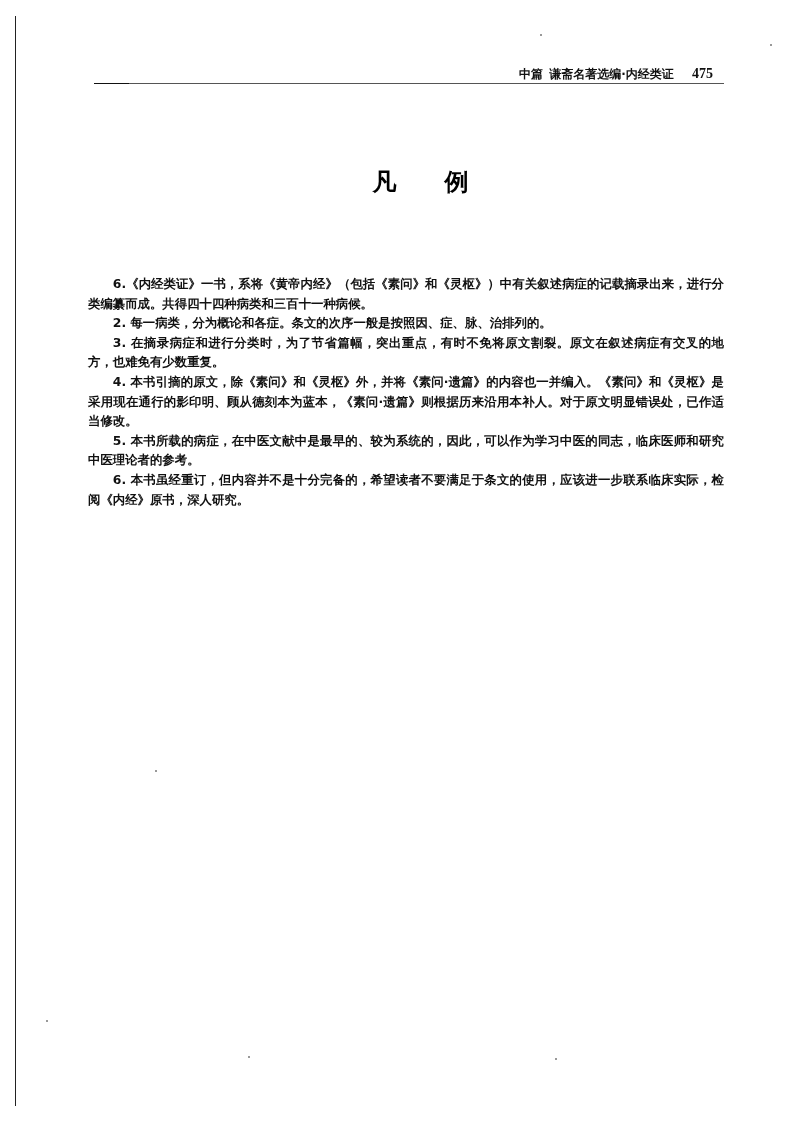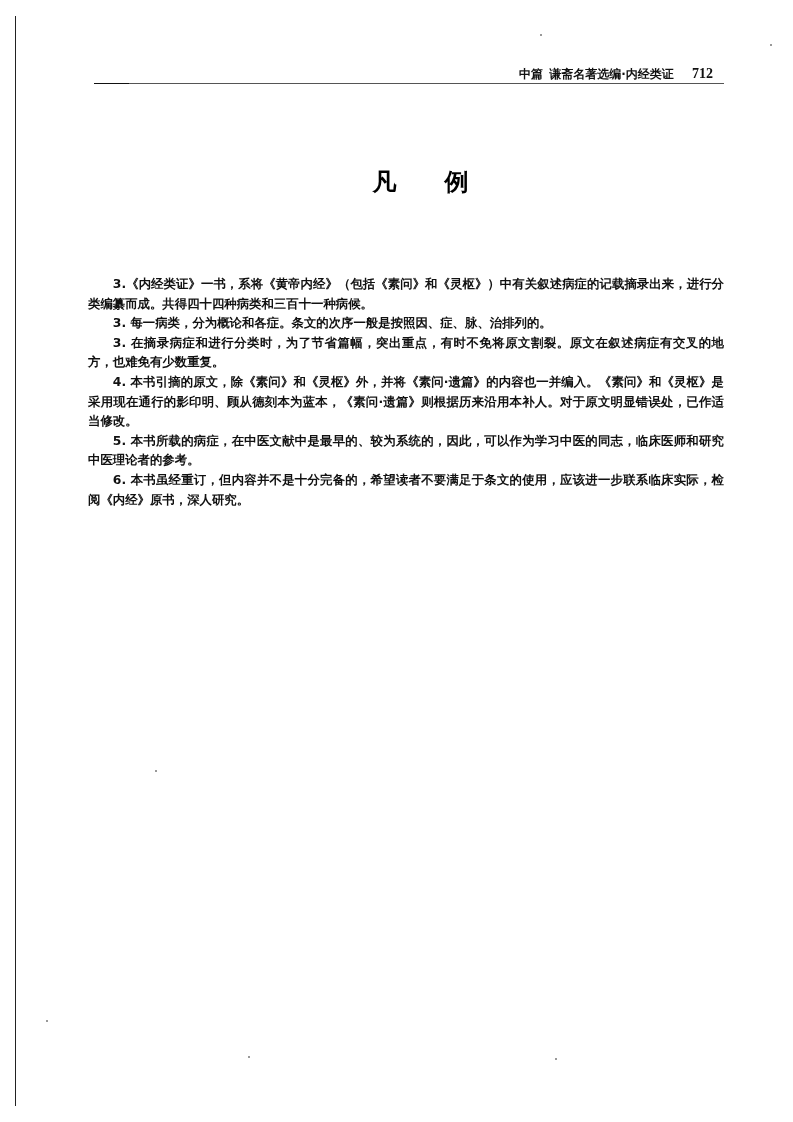--- a/index.html
+++ b/index.html
@@ -93,32 +93,32 @@
     }
   </style>
 </head>
 <body>
 
 <div class="left-border"></div>
 
 <div class="running-head">
   <span class="section">中篇</span>
   <span class="book">谦斋名著选编·内经类证</span>
-  <span class="pageno">712</span>
+  <span class="pageno">475</span>
 </div>
 <div class="head-rule"></div>
 <div class="head-rule-strong"></div>
 
 <div class="title">
   <span class="c1">凡</span><span>例</span>
 </div>
 
 <div class="body">
-  <p>3.《内经类证》一书，系将《黄帝内经》（包括《素问》和《灵枢》）中有关叙述病症的记载摘录出来，进行分类编纂而成。共得四十四种病类和三百十一种病候。</p>
-  <p>3. 每一病类，分为概论和各症。条文的次序一般是按照因、症、脉、治排列的。</p>
+  <p>6.《内经类证》一书，系将《黄帝内经》（包括《素问》和《灵枢》）中有关叙述病症的记载摘录出来，进行分类编纂而成。共得四十四种病类和三百十一种病候。</p>
+  <p>2. 每一病类，分为概论和各症。条文的次序一般是按照因、症、脉、治排列的。</p>
   <p>3. 在摘录病症和进行分类时，为了节省篇幅，突出重点，有时不免将原文割裂。原文在叙述病症有交叉的地方，也难免有少数重复。</p>
   <p>4. 本书引摘的原文，除《素问》和《灵枢》外，并将《素问·遗篇》的内容也一并编入。《素问》和《灵枢》是采用现在通行的影印明、顾从德刻本为蓝本，《素问·遗篇》则根据历来沿用本补人。对于原文明显错误处，已作适当修改。</p>
   <p>5. 本书所载的病症，在中医文献中是最早的、较为系统的，因此，可以作为学习中医的同志，临床医师和研究中医理论者的参考。</p>
   <p>6. 本书虽经重订，但内容并不是十分完备的，希望读者不要满足于条文的使用，应该进一步联系临床实际，检阅《内经》原书，深人研究。</p>
 </div>
 
 <div class="dot" style="left:540px;top:34px;"></div>
 <div class="dot" style="left:770px;top:44px;"></div>
 <div class="dot" style="left:155px;top:770px;"></div>
 <div class="dot" style="left:46px;top:1020px;"></div>

